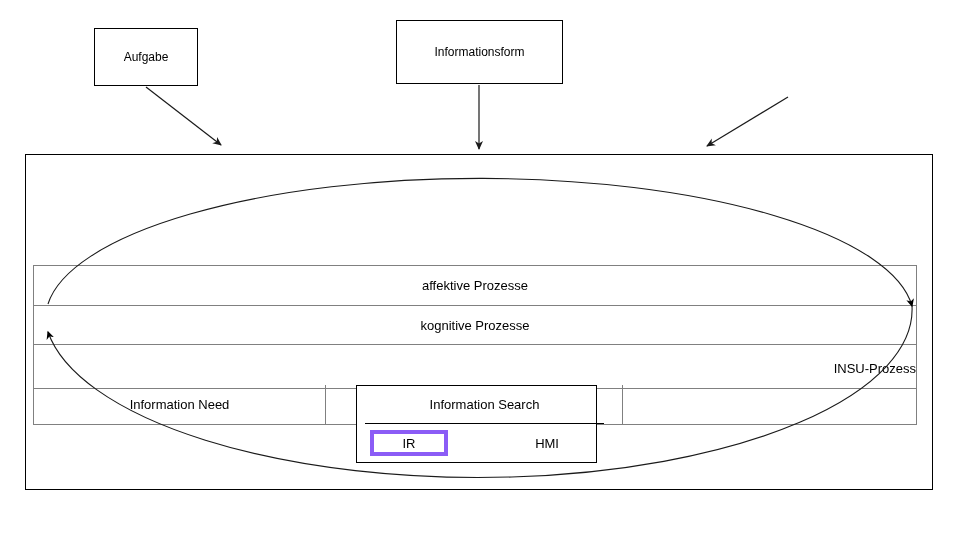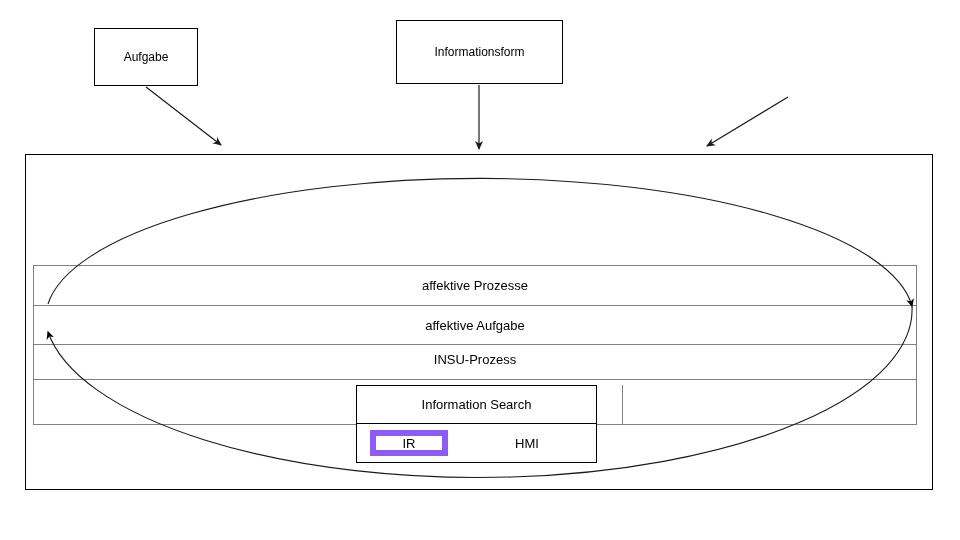--- a/index.html
+++ b/index.html
@@ -69,21 +69,21 @@
     width: 100%;
     box-sizing: border-box;
     display: flex;
     align-items: center;
     justify-content: center;
     font-size: 13px;
     color: #000000;
   }
   #band-kognitive { top: 0px;  height: 40px; border-bottom: 1px solid #808080; }
   #band-affektive { top: 40px; height: 39px; border-bottom: 1px solid #808080; }
-  #band-insu      { top: 74px; height: 40px; border-bottom: 1px solid #808080; }
+  #band-insu      { top: 83px; height: 40px; border-bottom: 1px solid #808080; justify-content: flex-end; }
   #band-phases    { top: 119px; height: 39px; justify-content: flex-start; }
 
   
   .phase-cell {
     position: absolute;
     top: 0;
     height: 100%;
     box-sizing: border-box;
     display: flex;
     align-items: center;
@@ -102,21 +102,21 @@
     top: 385px;
     width: 241px;
     height: 78px;
     box-sizing: border-box;
     border: 1px solid #000000;
     background: #ffffff;
     z-index: 4;
   }
   #search-title {
     position: absolute;
-    left: 0;
+    left: 8px;
     top: 0;
     width: 100%;
     height: 38px;
     box-sizing: border-box;
     border-bottom: 1px solid #000000;
     display: flex;
     align-items: center;
     justify-content: center;
     font-size: 13px;
     color: #000000;
@@ -128,37 +128,37 @@
     width: 100%;
     height: 39px;
   }
   #ir-box {
     position: absolute;
     left: 13px;
     top: 6px;
     width: 78px;
     height: 26px;
     box-sizing: border-box;
-    border: 6px solid #8b5cf6;
+    border: 4px solid #8b5cf6;
     background: #ffffff;
     display: flex;
     align-items: center;
     justify-content: center;
     font-size: 13px;
     color: #000000;
   }
   #hmi-label {
     position: absolute;
-    left: 158px;
+    left: 132px;
     top: 6px;
     width: 70px;
     height: 26px;
     display: flex;
     align-items: center;
-    justify-content: flex-start;
+    justify-content: flex-end;
     font-size: 13px;
     color: #000000;
   }
 
   
   svg.overlay {
     position: absolute;
     left: 0;
     top: 0;
     width: 960px;
@@ -196,29 +196,32 @@
     <path d="M 912,306 A 434,168 0 0 1 48,332" fill="none" stroke="#1a1a1a" stroke-width="1.1" marker-end="url(#head-cycle)"></path>
   </svg>
 
   <div id="band-stack">
 
     <div class="band" id="band-kognitive">
       <span>affektive Prozesse</span>
     </div>
 
     <div class="band" id="band-affektive">
-      <span>affektive Aufgabe</span>
+      <span>kognitive Prozesse</span>
     </div>
 
     <div class="band" id="band-insu">
       <span>INSU-Prozess</span>
     </div>
 
     <div class="band" id="band-phases">
 
+      <div class="phase-cell" id="phase-need">
+        <span>Information Need</span>
+      </div>
 
       <div class="phase-cell" id="phase-middle"></div>
 
 
     </div>
   </div>
 
   <div id="search-box">
     <div id="search-title">
       <span>Information Search</span>

